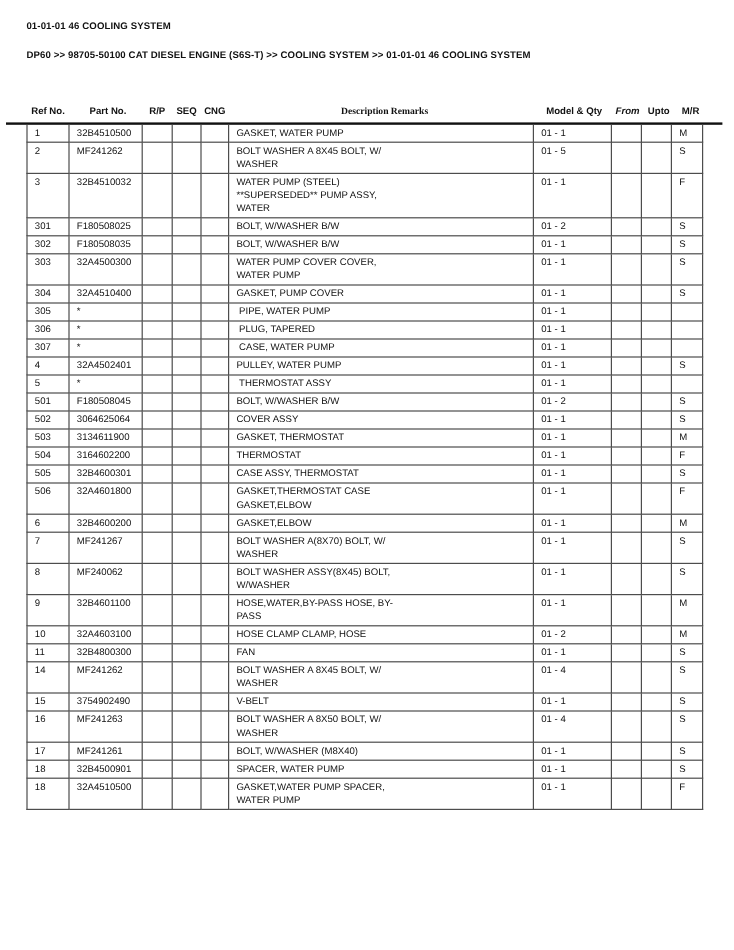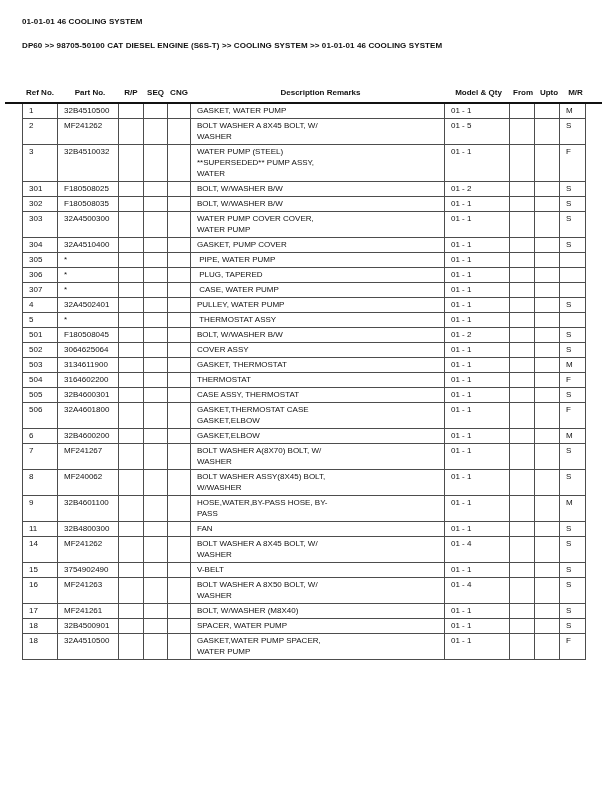--- a/index.html
+++ b/index.html
@@ -38,23 +38,23 @@
     font-weight: bold;
     text-align: center;
     vertical-align: bottom;
     line-height: 11px;
     padding: 0 0 0 1px;
     border: none;
     white-space: nowrap;
     overflow: visible;
   }
   .header-table th:nth-child(2) { padding-left: 5px; }
-  .header-table th:nth-child(6) { padding-left: 7px; }
+  .header-table th:nth-child(6) { padding-left: 7px; font-family: Liberation Serif, serif; }
   .header-table th:nth-child(7) { padding-left: 4px; }
-  .header-table th:nth-child(8) { padding-left: 3px; }
+  .header-table th:nth-child(8) { padding-left: 3px; font-style: italic; }
   .header-table th:nth-child(9) { padding-left: 5px; margin-top: 43px; }
   .header-table th:nth-child(10){ padding-left: 7px; }
   .header-rule {
     margin: 4px 0 0 5px;
     width: 597px;
     height: 2px;
     background: #111111;
   }
   table.parts-table td {
     border: 1px solid #4d4d4d;
@@ -387,20 +387,32 @@
     <td data-field="seq"></td>
     <td data-field="cng"></td>
     <td data-field="description">HOSE,WATER,BY-PASS HOSE, BY-
 PASS</td>
     <td data-field="model_qty">01 - 1</td>
     <td data-field="from"></td>
     <td data-field="upto"></td>
     <td data-field="mr">M</td>
   </tr>
       <tr>
+    <td data-field="ref">10</td>
+    <td data-field="part">32A4603100</td>
+    <td data-field="rp"></td>
+    <td data-field="seq"></td>
+    <td data-field="cng"></td>
+    <td data-field="description">HOSE CLAMP CLAMP, HOSE</td>
+    <td data-field="model_qty">01 - 2</td>
+    <td data-field="from"></td>
+    <td data-field="upto"></td>
+    <td data-field="mr">M</td>
+  </tr>
+      <tr>
     <td data-field="ref">11</td>
     <td data-field="part">32B4800300</td>
     <td data-field="rp"></td>
     <td data-field="seq"></td>
     <td data-field="cng"></td>
     <td data-field="description">FAN</td>
     <td data-field="model_qty">01 - 1</td>
     <td data-field="from"></td>
     <td data-field="upto"></td>
     <td data-field="mr">S</td>

